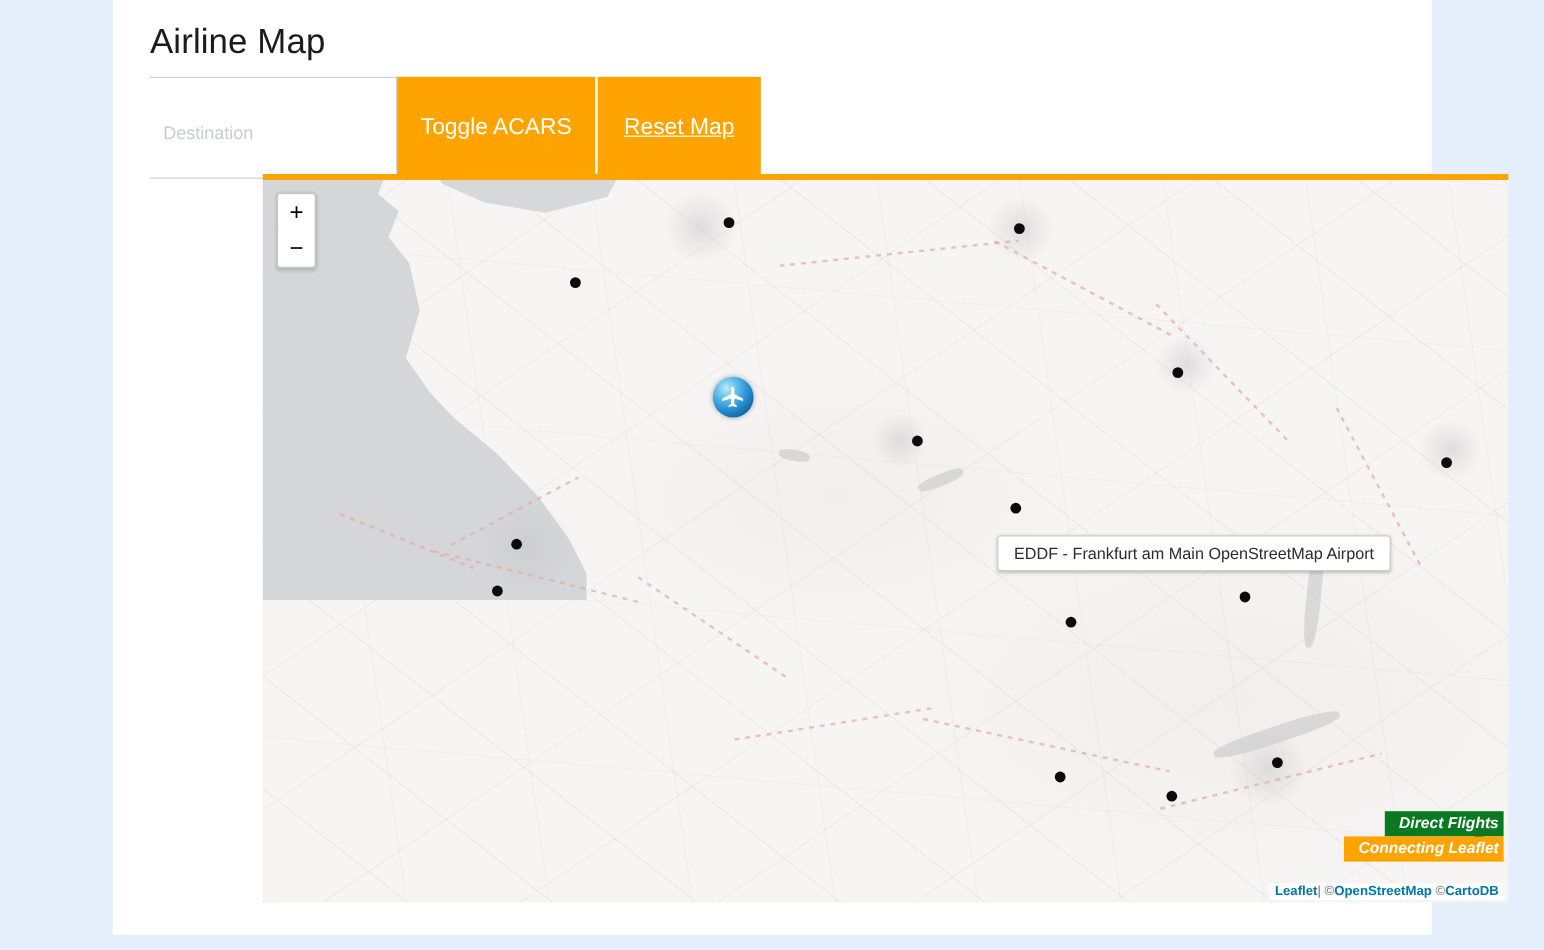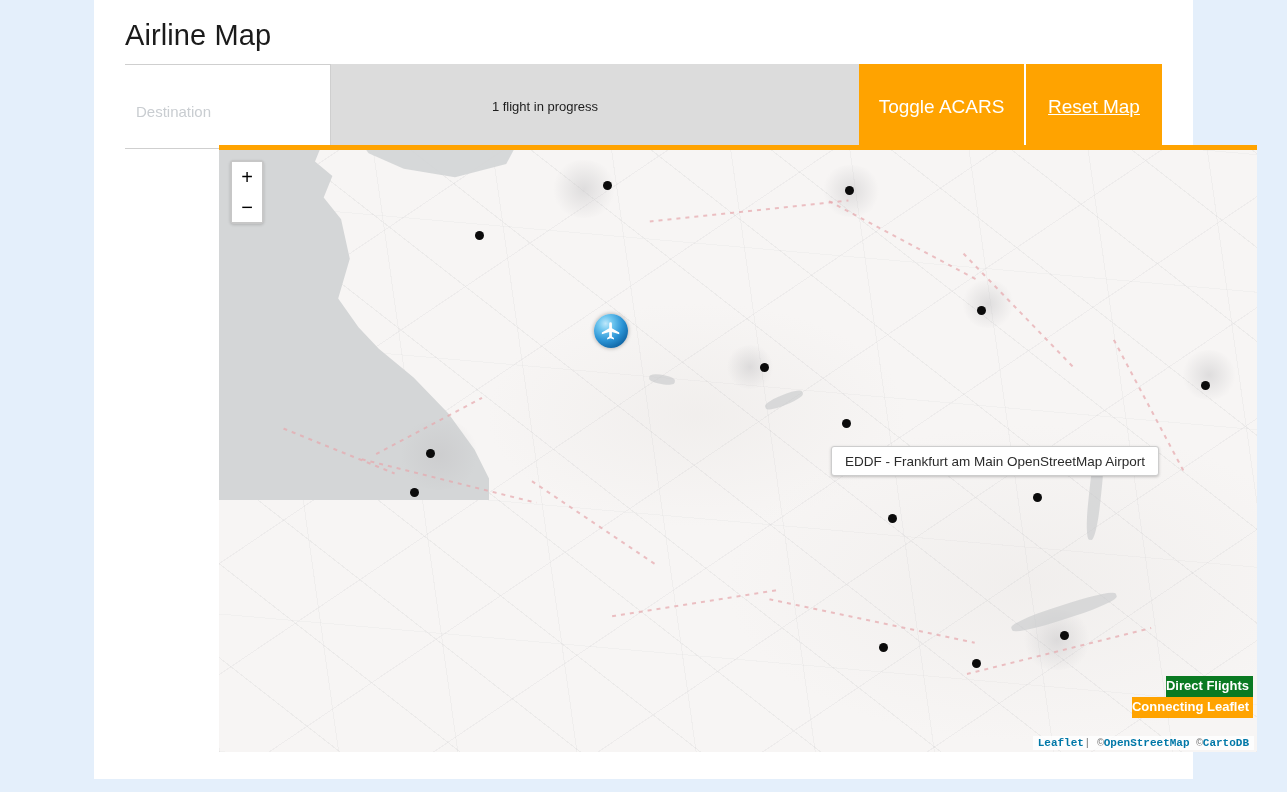--- a/index.html
+++ b/index.html
@@ -227,62 +227,59 @@
   
   #map-legend {
     position: absolute;
     right: 4px; bottom: 34px;
     z-index: 35;
     text-align: right;
   }
   .legend-item {
     display: inline-block;
     font-size: 13px;
+    font-style: italic;
     font-weight: bold;
     color: #ffffff;
-    padding: 1px 4px 2px 0;
+    padding: 1px 4px 2px 12px;
     white-space: nowrap;
   }
   #legend-direct     { background: #0a7a22; }
   #legend-connecting { background: #ffa300; }
   #map-legend .row { line-height: 18px; }
 
   
   #map-attribution {
     position: absolute;
     right: 3px; bottom: 2px;
     background: rgba(255,255,255,.78);
     font-size: 11px;
     color: #333;
     padding: 1px 5px;
     z-index: 35;
     white-space: nowrap;
-    font-family: Liberation Mono, monospace;
   }
   #map-attribution a {
     color: #0078a8;
     text-decoration: none;
     font-weight: bold;
     cursor: pointer;
   }
   #map-attribution .sep { color: #777; font-weight: normal; }
 </style>
 </head>
 <body>
 
 <div id="page">
   <div id="card">
 
     <div id="page-title">Airline Map</div>
 
     <div id="toolbar">
       <input id="destination-input" class="field" type="text" placeholder="Destination" style="">
-      <div id="status-bar">
-        <span>1 flight in progress</span>
-      </div>
       <button id="toggle-acars-button" class="tbtn">Toggle ACARS</button>
       <button id="reset-map-button" class="tbtn">Reset Map</button>
     </div>
 
     <div id="toolbar-divider"></div>
 
     <div id="map">
       <div id="map-land"></div>
       <div class="roads"></div>
 

